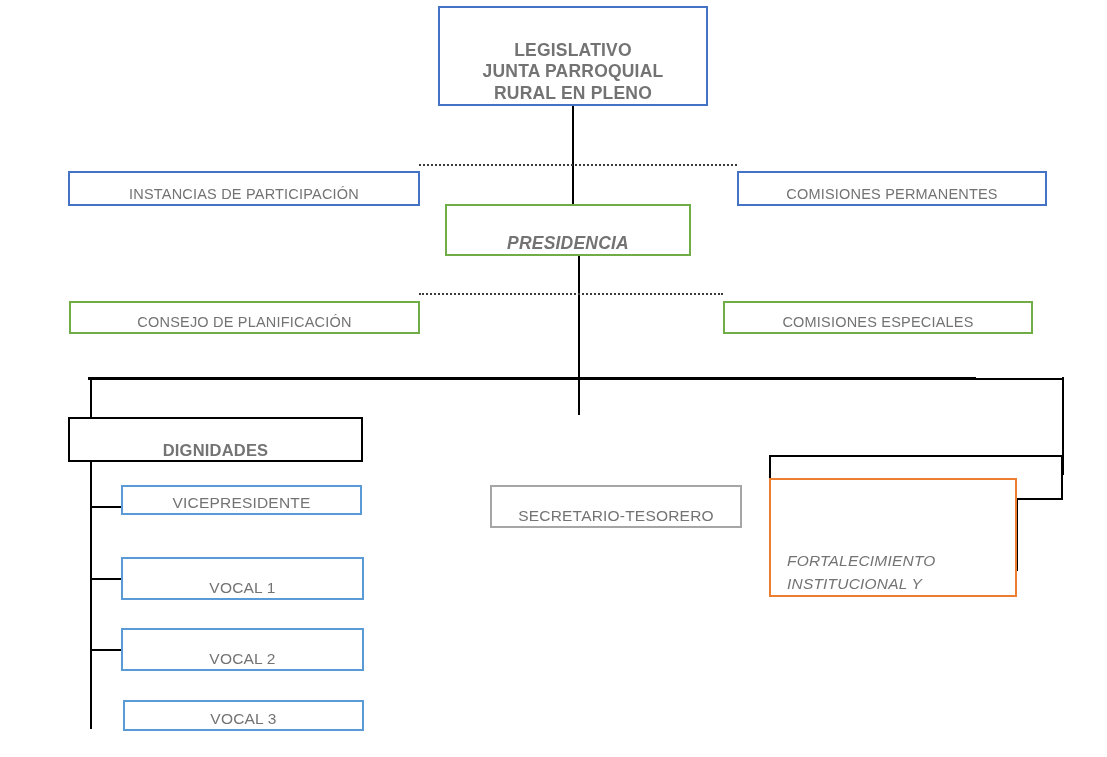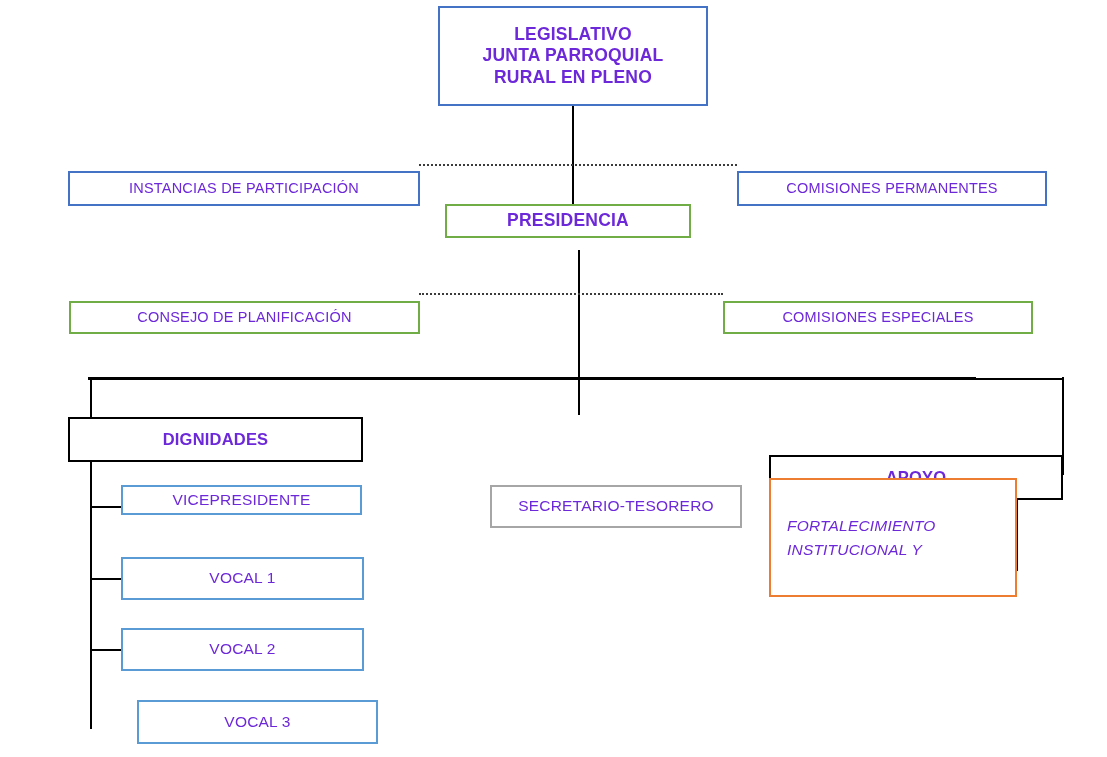--- a/index.html
+++ b/index.html
@@ -17,25 +17,25 @@
     height: 757px;
     background: #ffffff;
     overflow: hidden;
   }
 
   
   .box {
     position: absolute;
     box-sizing: border-box;
     display: flex;
-    align-items: center;
+    align-items: flex-end;
     justify-content: center;
     text-align: center;
     background: #ffffff;
-    color: #6d28d9;
+    color: #737373;
     line-height: 1.22;
     letter-spacing: 0.2px;
     z-index: 5;
   }
   .box span { display: block; width: 100%; }
 
   .b-blue        { border: 2px solid #4472C4; }
   .b-blue-light  { border: 2px solid #5B9BD5; }
   .b-green       { border: 2px solid #70AD47; }
   .b-black       { border: 2px solid #000000; }
@@ -105,21 +105,21 @@
   </div>
 
   <div class="box b-blue fz14" style="left:68px; top:147px; width:352px; height:35px;">
     <span>INSTANCIAS  DE  PARTICIPACIÓN</span>
   </div>
 
   <div class="box b-blue fz14" style="left:737px; top:147px; width:310px; height:35px;">
     <span>COMISIONES  PERMANENTES</span>
   </div>
 
-  <div class="box b-green bold fz17" style="left:445px; top:204px; width:246px; height:34px;">
+  <div class="box b-green bold fz17" style="left:445px; top:204px; width:246px; height:52px;font-style:italic;">
     <span>PRESIDENCIA</span>
   </div>
 
   <div class="box b-green fz14" style="left:69px; top:277px; width:351px; height:33px;">
     <span>CONSEJO DE PLANIFICACIÓN</span>
   </div>
 
   <div class="box b-green fz14" style="left:723px; top:277px; width:310px; height:33px;">
     <span>COMISIONES  ESPECIALES</span>
   </div>
@@ -138,21 +138,21 @@
   </div>
 
   <div class="box b-blue-light fz15" style="left:121px; top:557px; width:243px; height:43px;">
     <span>VOCAL 1</span>
   </div>
 
   <div class="box b-blue-light fz15" style="left:121px; top:628px; width:243px; height:43px;">
     <span>VOCAL 2</span>
   </div>
 
-  <div class="box b-blue-light fz15" style="left:137px; top:700px; width:241px; height:44px;">
+  <div class="box b-blue-light fz15" style="left:123px; top:700px; width:241px; height:31px;">
     <span>VOCAL 3</span>
   </div>
 
   <div class="box b-gray fz15" style="left:447px; top:485px; width:252px; height:43px;">
     <span>SECRETARIO-TESORERO</span>
   </div>
 
   <div class="box b-orange fz15 leftal" style="left:769px; top:478px; width:248px; height:119px; line-height:1.5;">
     <span>
       <span>FORTALECIMIENTO</span>

